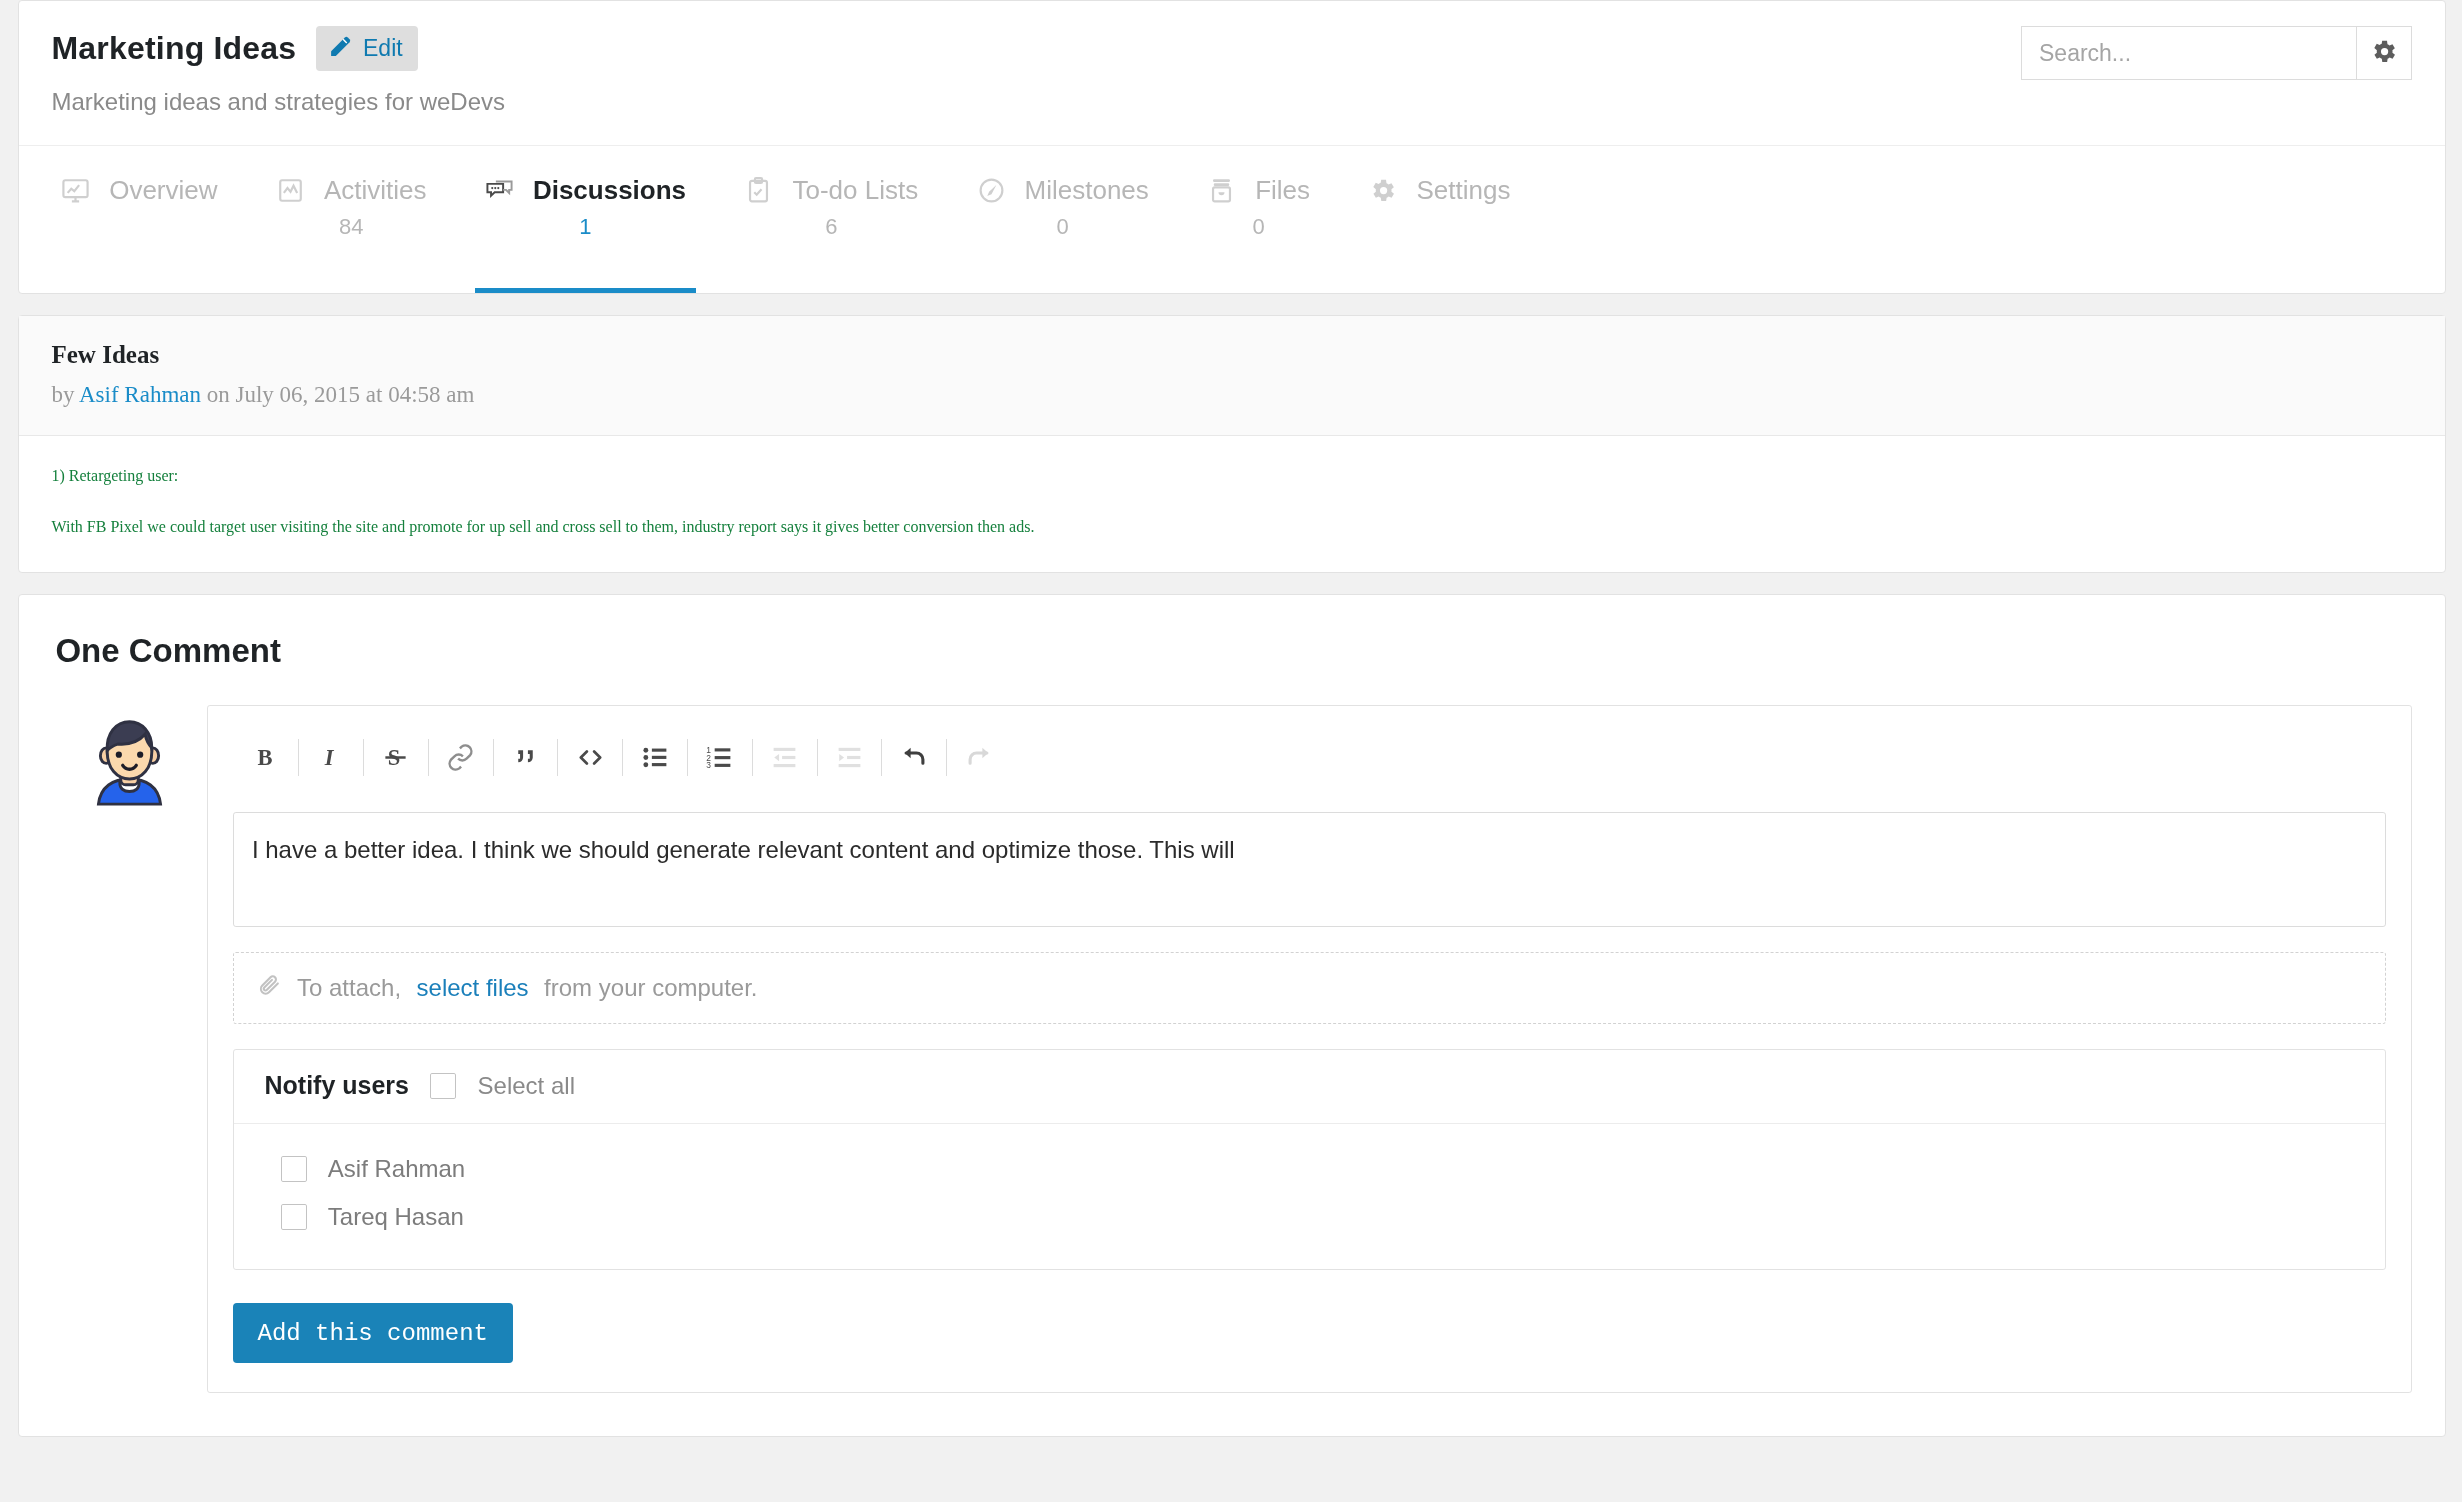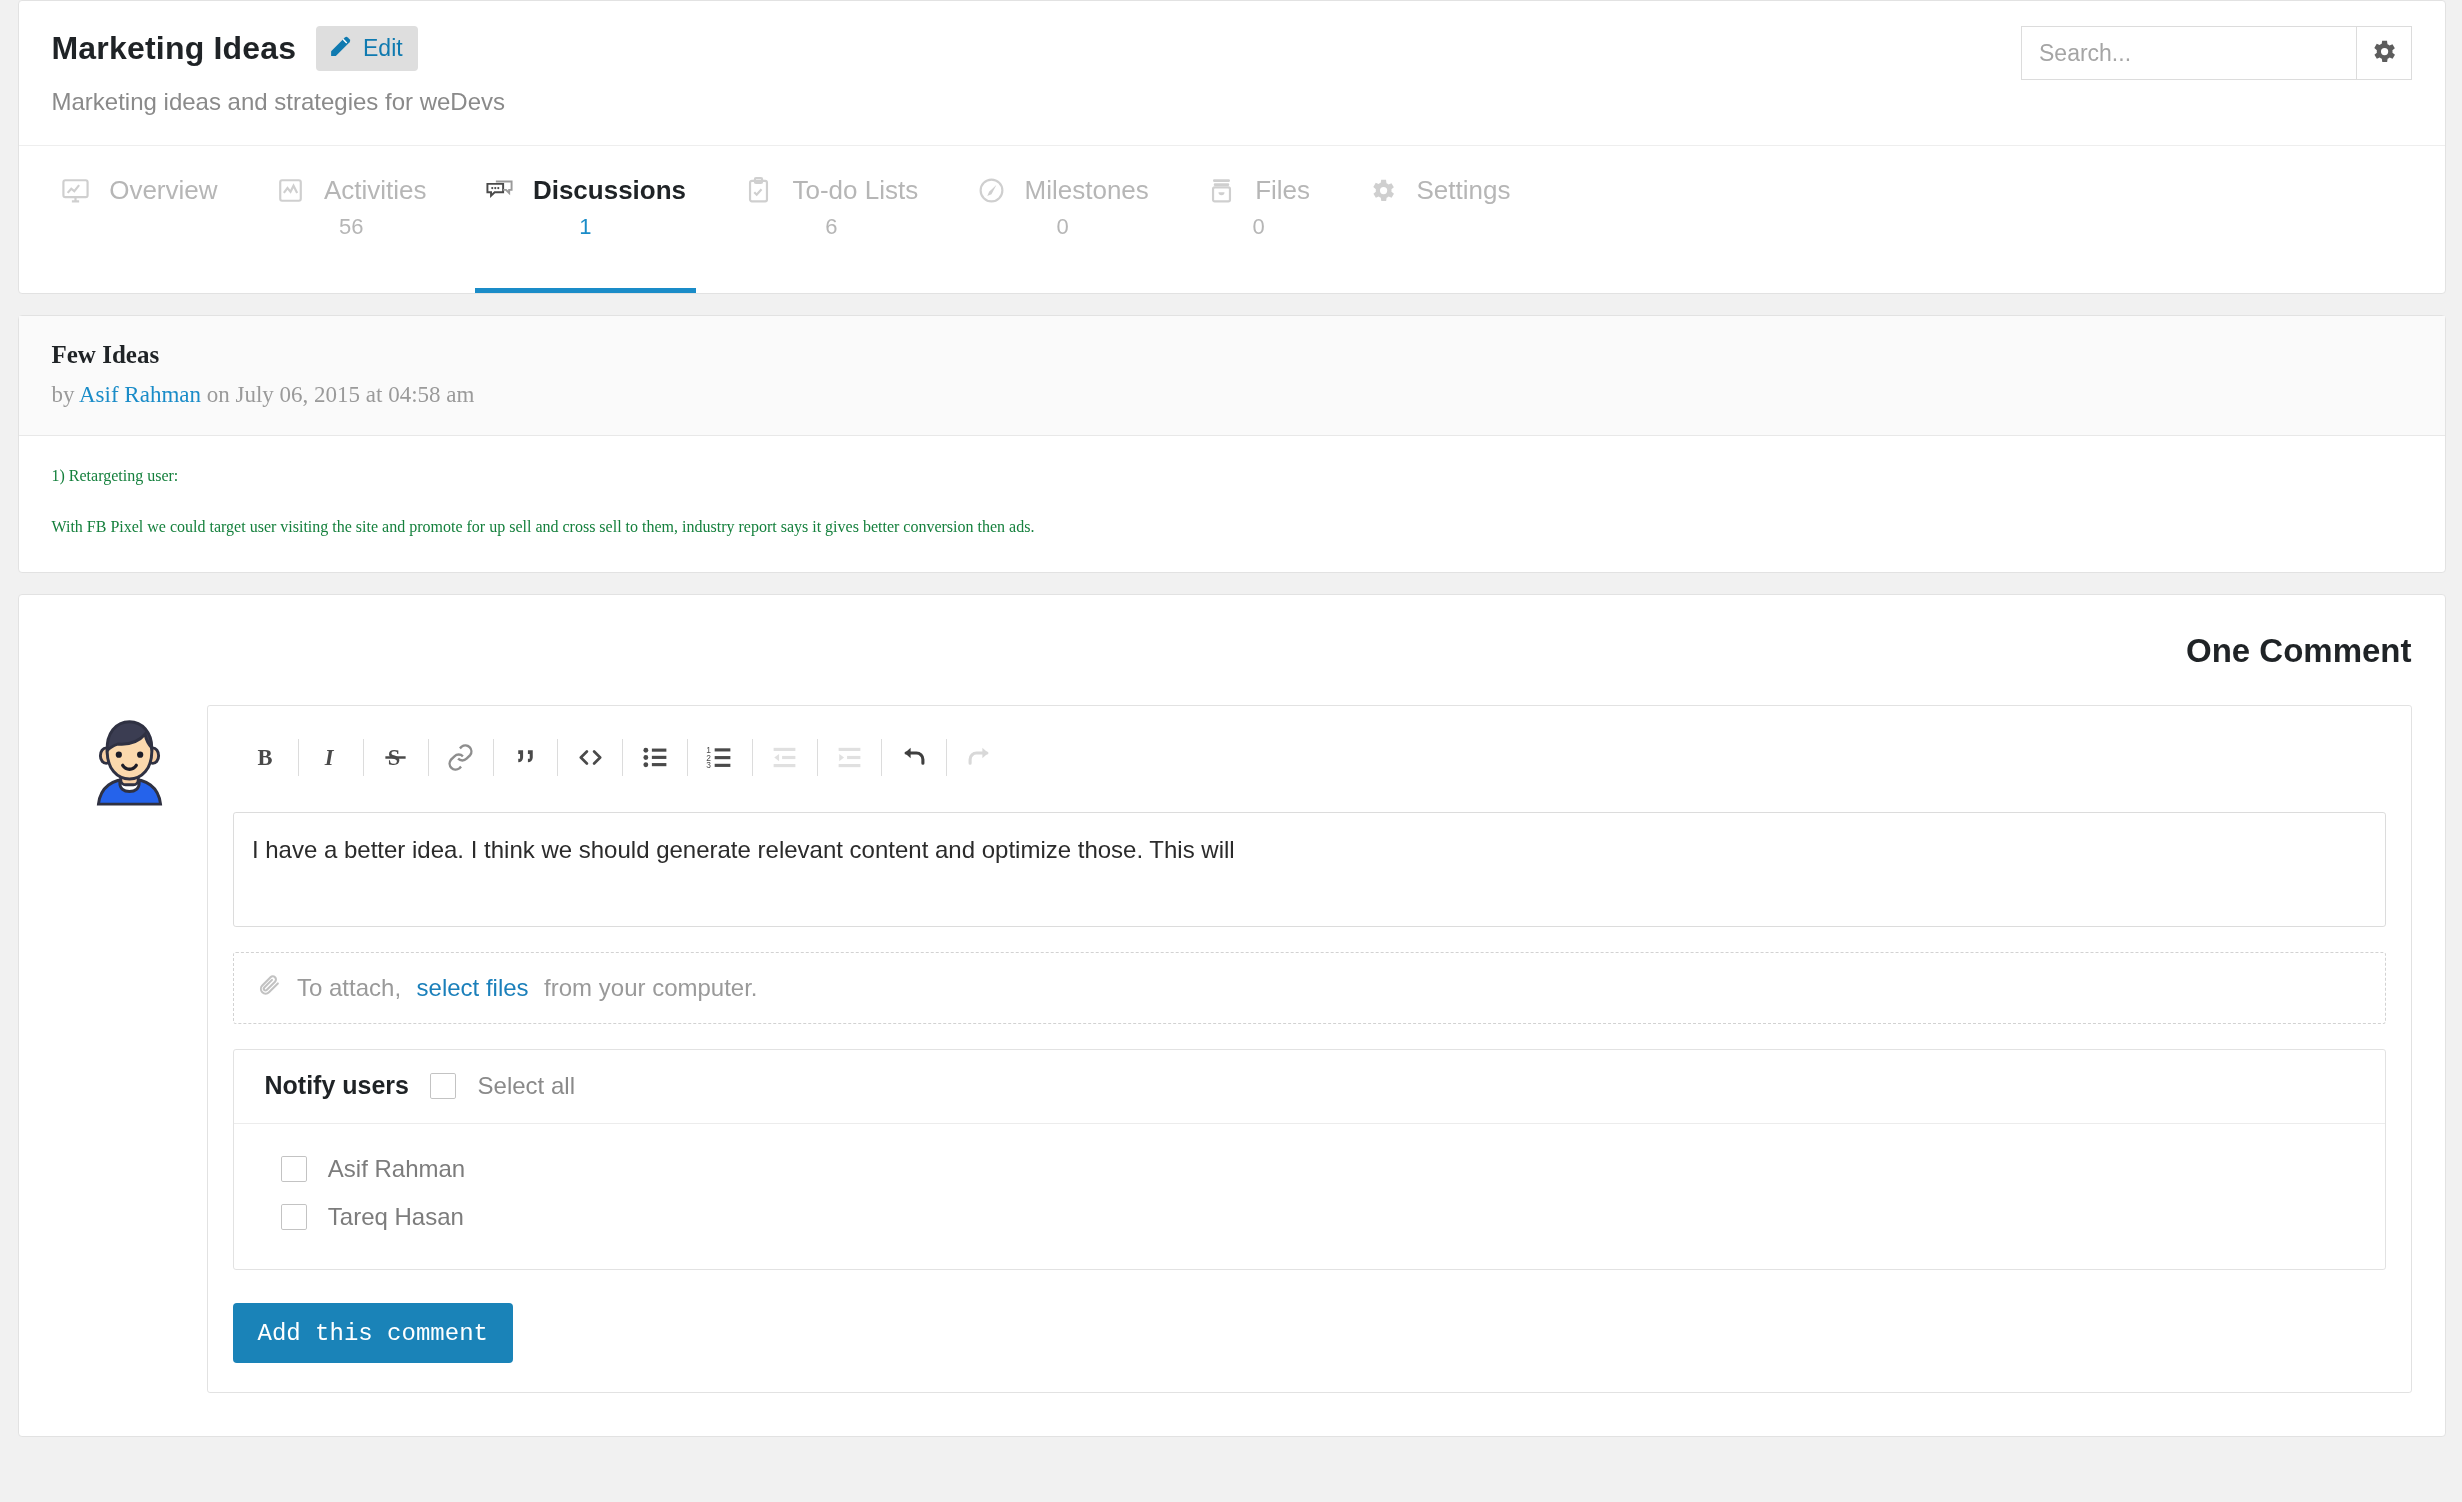--- a/index.html
+++ b/index.html
@@ -161,21 +161,20 @@
   }
   .disc-body p:last-child { margin-bottom: 0; }
 
   
   .comments-card { padding: 29px 33px 43px 33px; }
   .comments-title {
     font-size: 33px;
     font-weight: bold;
     color: #1f2326;
     margin: 7.8px 0 35px 3.9px;
-    text-align: right;
   }
   .comment-row { display: flex; align-items: flex-start; }
   .avatar-col { width: 155px; flex: 0 0 155px; padding-top: 5.8px; }
   .avatar { width: 97px; height: 99px; display: block; margin: 0 auto; }
 
   .editor-box {
     flex: 1;
     border: 1px solid #e2e2e2;
     border-radius: 2.9px;
     padding: 23px 25px 29px 25px;
@@ -345,21 +344,21 @@
       <div class="tab">
         <div class="tab-main">
           <span class="tab-icon">
             <svg width="29" height="29" viewBox="0 0 24 24">
               <rect x="3.5" y="3.5" width="17" height="17" rx="1.6" fill="none" stroke="#cfcfcf" stroke-width="1.8"></rect>
               <path d="M6.5 14l3-4 2.5 3 2.5-5 3 6" stroke="#cfcfcf" stroke-width="1.8" fill="none"></path>
             </svg>
           </span>
           <span class="tab-label">Activities</span>
         </div>
-        <div class="tab-count">56</div>
+        <div class="tab-count">84</div>
       </div>
 
       <div class="tab active">
         <div class="tab-main">
           <span class="tab-icon">
             <svg width="29" height="29" viewBox="0 0 24 24">
               <path d="M2 6.5h13v7H8l-3 2.8V13.5H2z" fill="none" stroke="#4a4a4a" stroke-width="1.6"></path>
               <path d="M9 4.5h13v7h-2v2.6l-2.6-2.6H15" fill="none" stroke="#9a9a9a" stroke-width="1.6"></path>
               <circle cx="6" cy="10" r=".9" fill="#4a4a4a"></circle>
                 <circle cx="8.5" cy="10" r=".9" fill="#4a4a4a"></circle>

